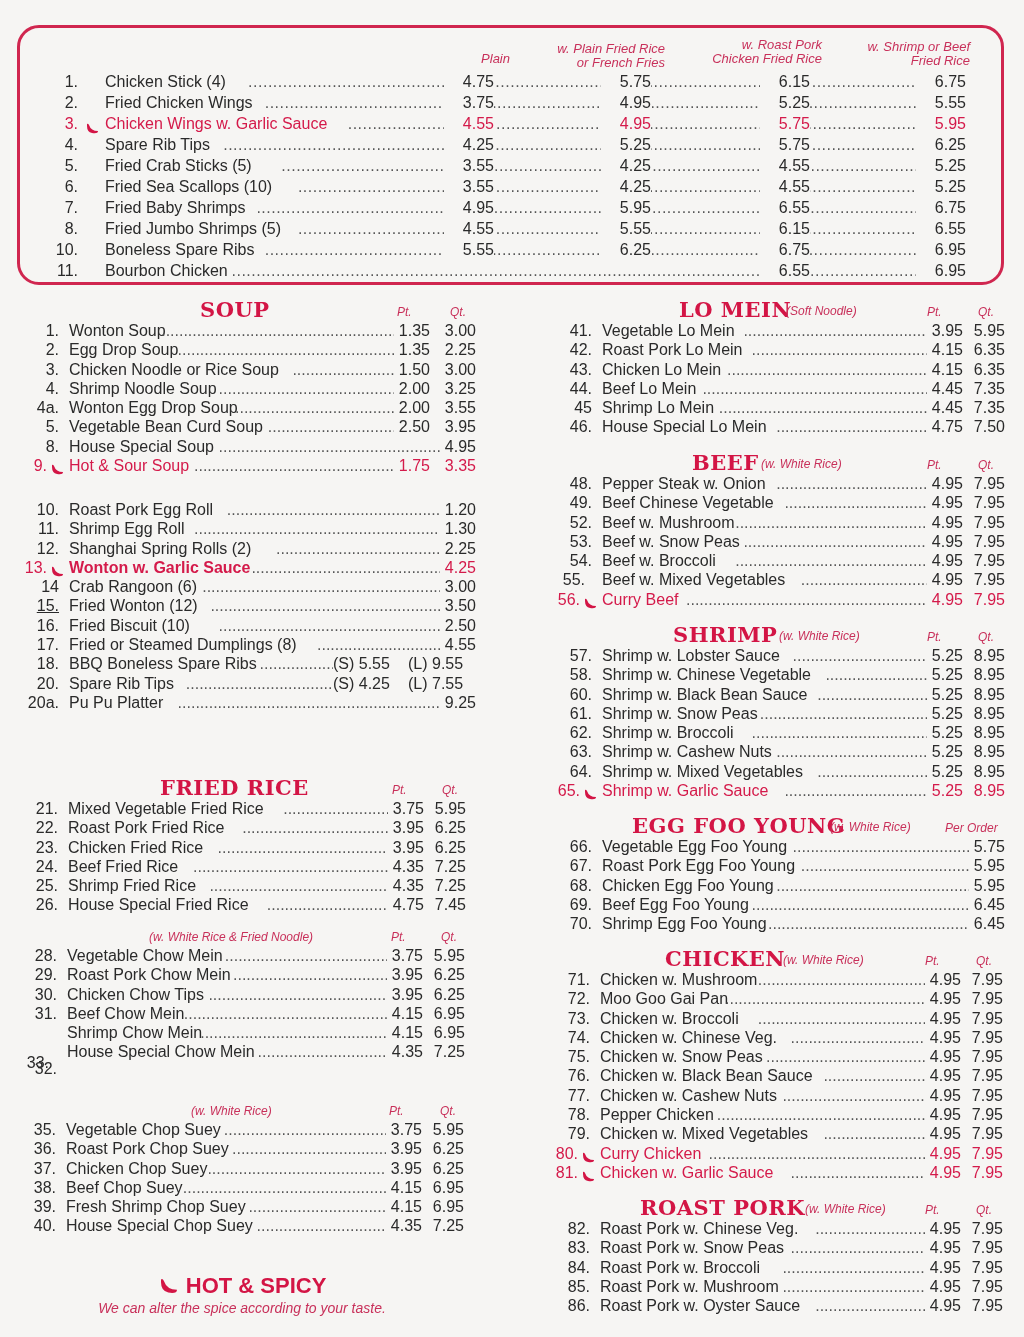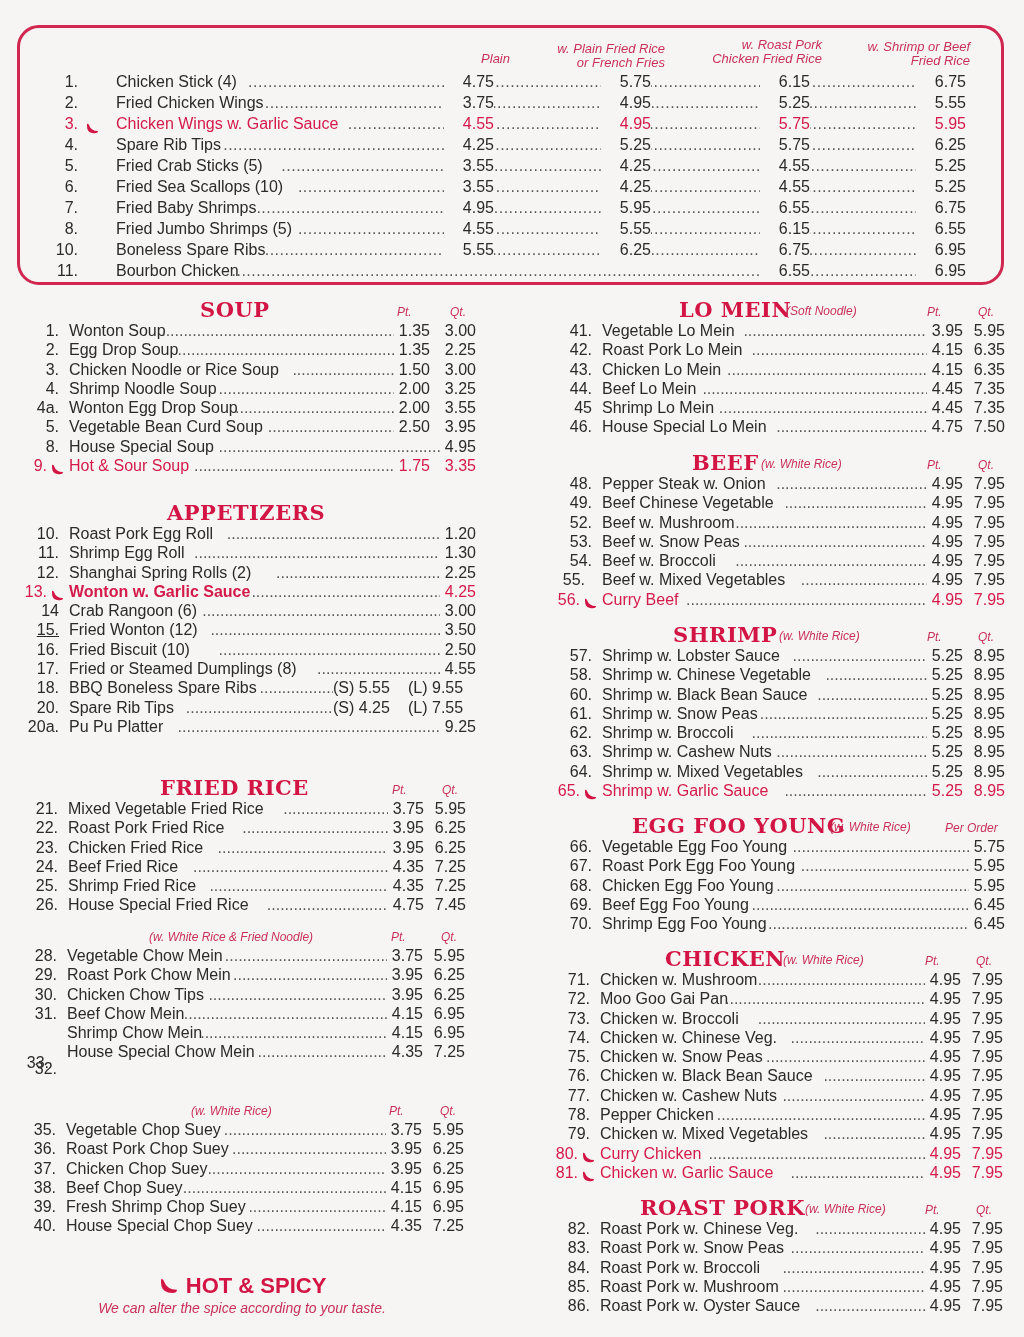--- a/index.html
+++ b/index.html
@@ -9,21 +9,21 @@
   .title { font-family: "DejaVu Serif", serif; font-weight: bold; color: #d31545; letter-spacing: 0.5px; }
 
   
   #spec-box { position: absolute; left: 17px; top: 25px; width: 987px; height: 260px;
     border: 3px solid #d0264f; border-radius: 22px; }
   #spec-title { position: absolute; left: 76px; top: 8px; font-size: 27px; }
   .spec-hdr { position: absolute; font-size: 13px; font-style: italic; color: #c8305a; text-align: right; line-height: 14px; }
   .spec-row { position: absolute; left: 0; height: 21px; width: 100%; font-size: 16px; line-height: 21px; }
   .spec-row .num { position: absolute; right: 929px; text-align: right; }
   .spec-row .spicy-icon { position: absolute; left: 66px; top: 5px; }
-  .spec-row .name { position: absolute; left: 96px; white-space: nowrap; }
+  .spec-row .name { position: absolute; left: 85px; white-space: nowrap; }
   .spec-row .dots { position: absolute; overflow: hidden; white-space: nowrap; letter-spacing: 0.5px; color: #555; }
   .spec-row .p { position: absolute; text-align: right; width: 50px; }
 
   
   .section { position: absolute; }
   .sec-head { position: relative; height: 24px; }
   .sec-head .title { position: absolute; font-size: 21px; top: 0; }
   .sec-head .sub { position: absolute; font-size: 12px; font-style: italic; color: #c8305a; top: 7px; white-space: nowrap; }
   .sec-head .colh { position: absolute; font-size: 12px; font-style: italic; color: #c8305a; top: 8px; }
   .sub-line { position: relative; height: 12px; font-size: 12px; font-style: italic; color: #c8305a; }
@@ -215,23 +215,20 @@
           <path d="M1 1 Q2 0 3 2 Q5 8 12 8 Q12 11 6 10 Q1 9 1 3 Z" fill="#d31545"></path>
         </svg></span>
       <span class="nm" style="left: 59px;">Hot &amp; Sour Soup</span>
       <span class="ldr" style="left: 184px; width: 200px;">........................................................................................................................................................................................................</span>
       <span class="pt" style="left: 372px;">1.75</span>
       <span class="qt" style="left: 426px;">3.35</span>
     </div>
   </div>
 
 <div class="section" id="sec-app" style="left:10px;top:500px;width:480px;">
-    <div class="sec-head">
-      <span class="title" style="left: 157px;">APPETIZERS</span>
-    </div>
     <div class="row">
       <span class="num" style="left: 15px; width: 34px;">10.</span>
       <span class="nm" style="left: 59px;">Roast Pork Egg Roll</span>
       <span class="ldr" style="left: 216.8px; width: 213.2px;">........................................................................................................................................................................................................</span>
       <span class="pt" style="left: 418px;">1.20</span>
     </div>
     <div class="row">
       <span class="num" style="left: 15px; width: 34px;">11.</span>
       <span class="nm" style="left: 59px;">Shrimp Egg Roll</span>
       <span class="ldr" style="left: 184px; width: 246px;">........................................................................................................................................................................................................</span>

